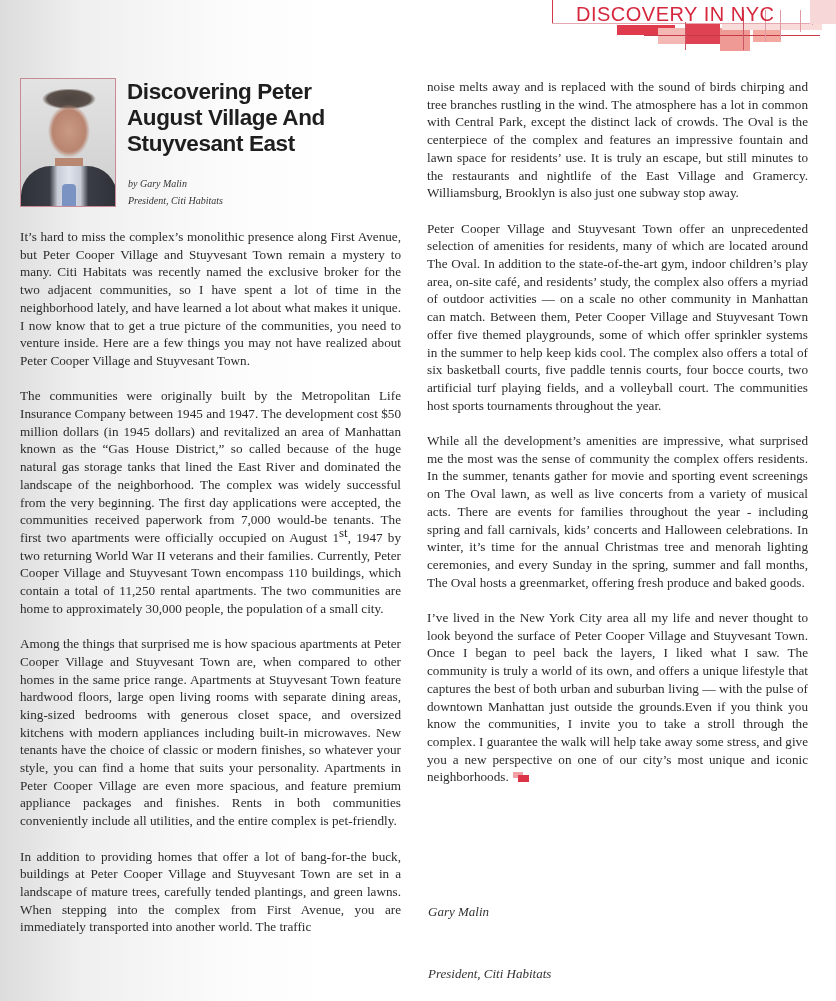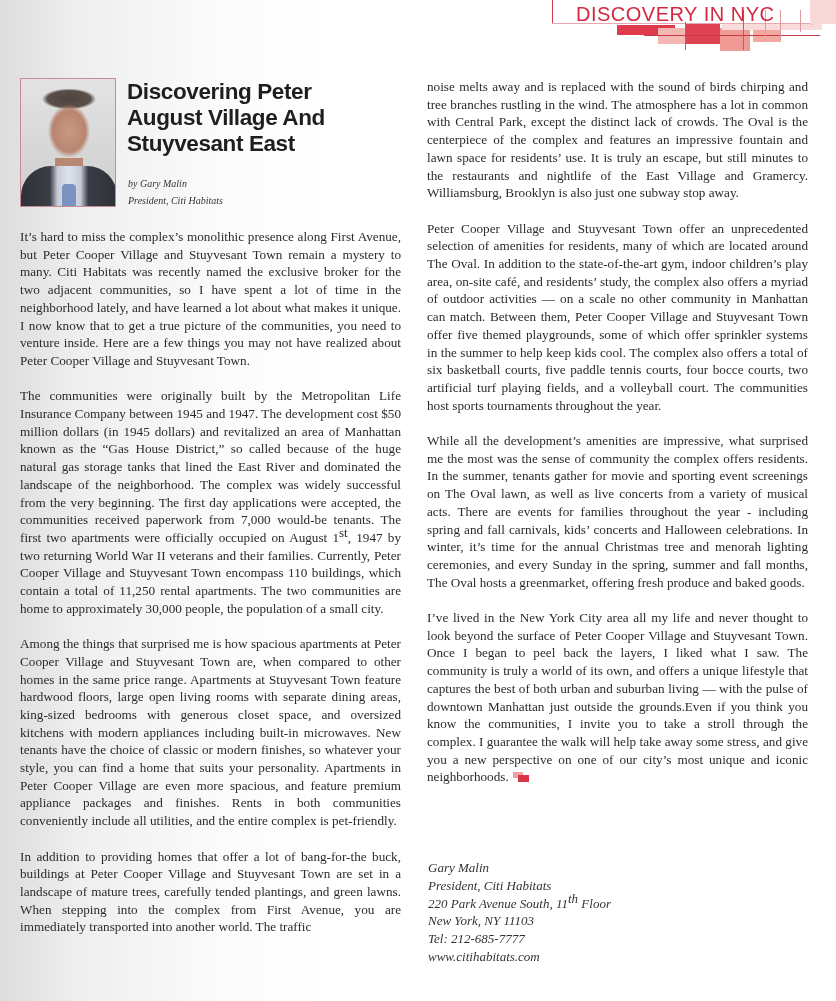--- a/index.html
+++ b/index.html
@@ -72,21 +72,21 @@
     sup { font-size: 13px; vertical-align: 5px; line-height: 0; }
     .end-mark {
       display: inline-block; position: relative; width: 16px; height: 10px; vertical-align: -1px; margin-left: 4px;
     }
     .end-mark .a { position: absolute; left: 0; top: 0; width: 10px; height: 6px; background: #eea0a4; }
     .end-mark .b { position: absolute; left: 5px; top: 3px; width: 11px; height: 7px; background: #dc3447; }
     .signature {
       position: absolute; left: 428px; top: 859px;
       font-style: italic; font-size: 13px; line-height: 17.8px; color: #333;
     }
-    .signature div { white-space: nowrap; }
+    .signature div { white-space: nowrap; margin-top: 44px; }
   </style>
 </head>
 <body>
 
 <div class="header-deco">
   <div class="frame-line" style="left:12px; top:0; width:1px; height:24px;"></div>
   <div class="frame-line" style="left:12px; top:23px; width:284px; height:1px; background:#e6a7ae;"></div>
   <div class="deco-block" style="left:77px; top:25px; width:58px; height:10px; background:#e03b4d;"></div>
   <div class="deco-block" style="left:118px; top:28px; width:60px; height:16px; background:#f3b8b3;"></div>
   <div class="deco-block" style="left:145px; top:24px; width:35px; height:20px; background:#df4253;"></div>

